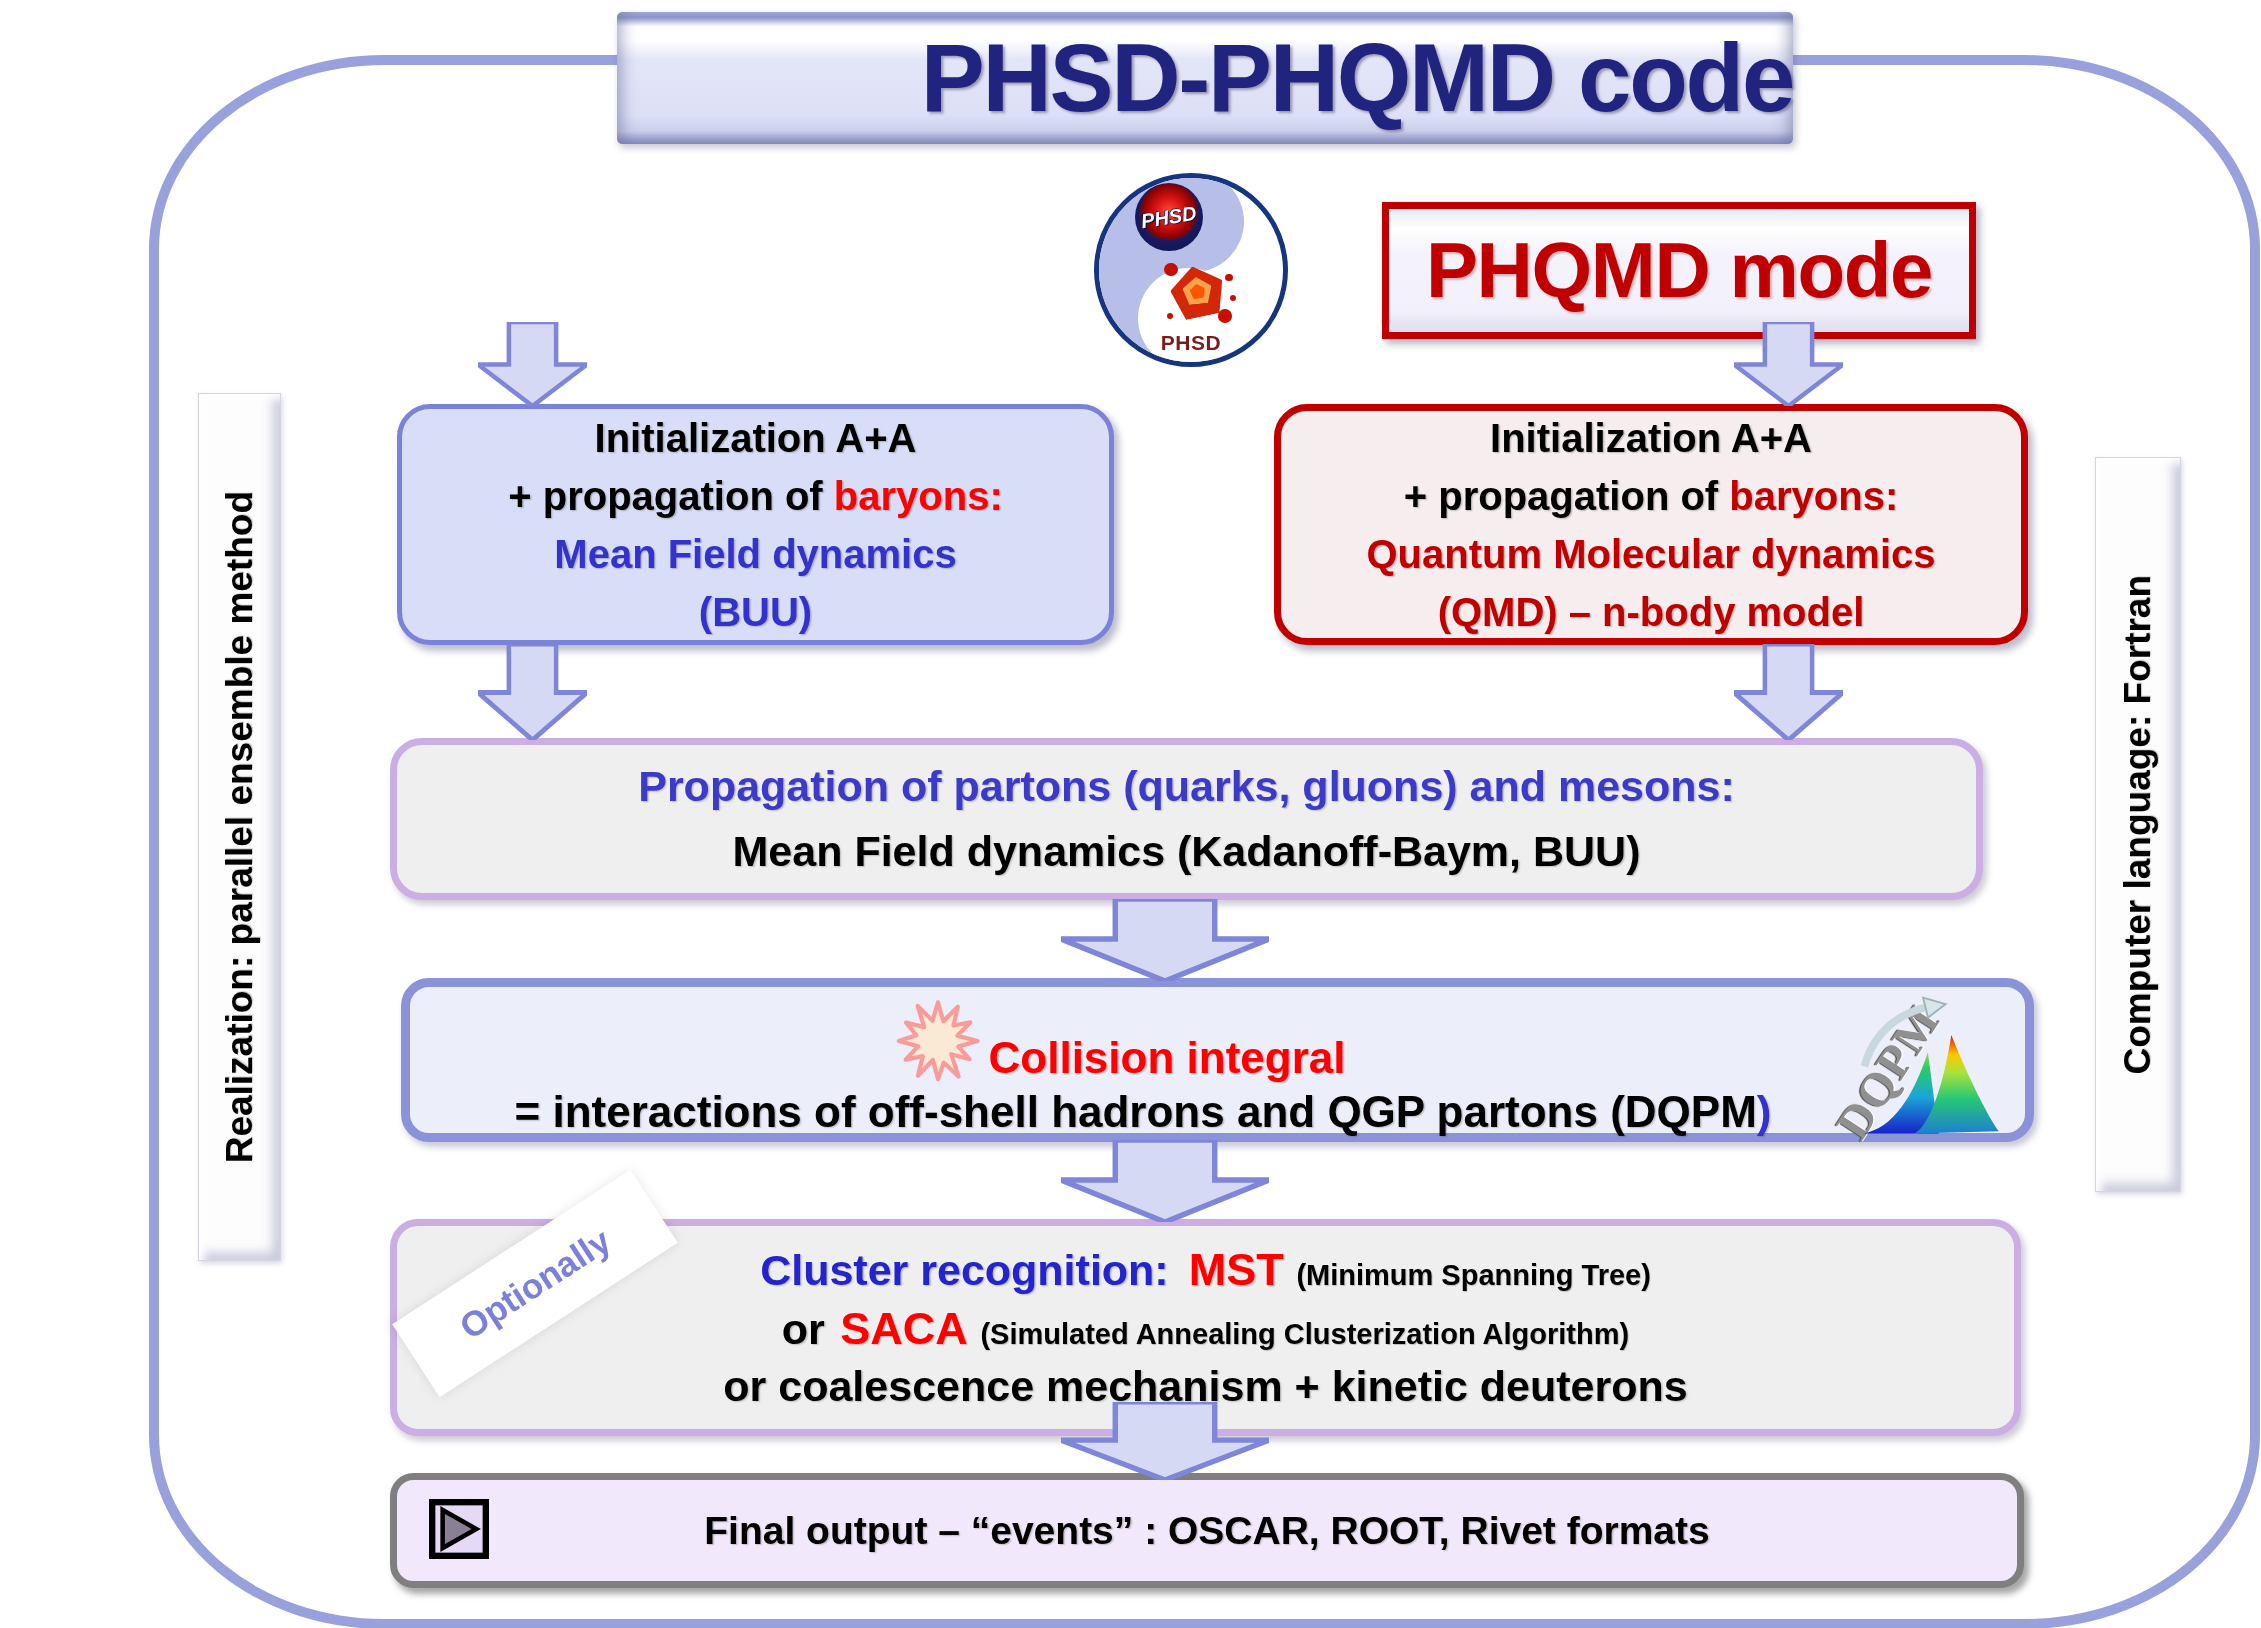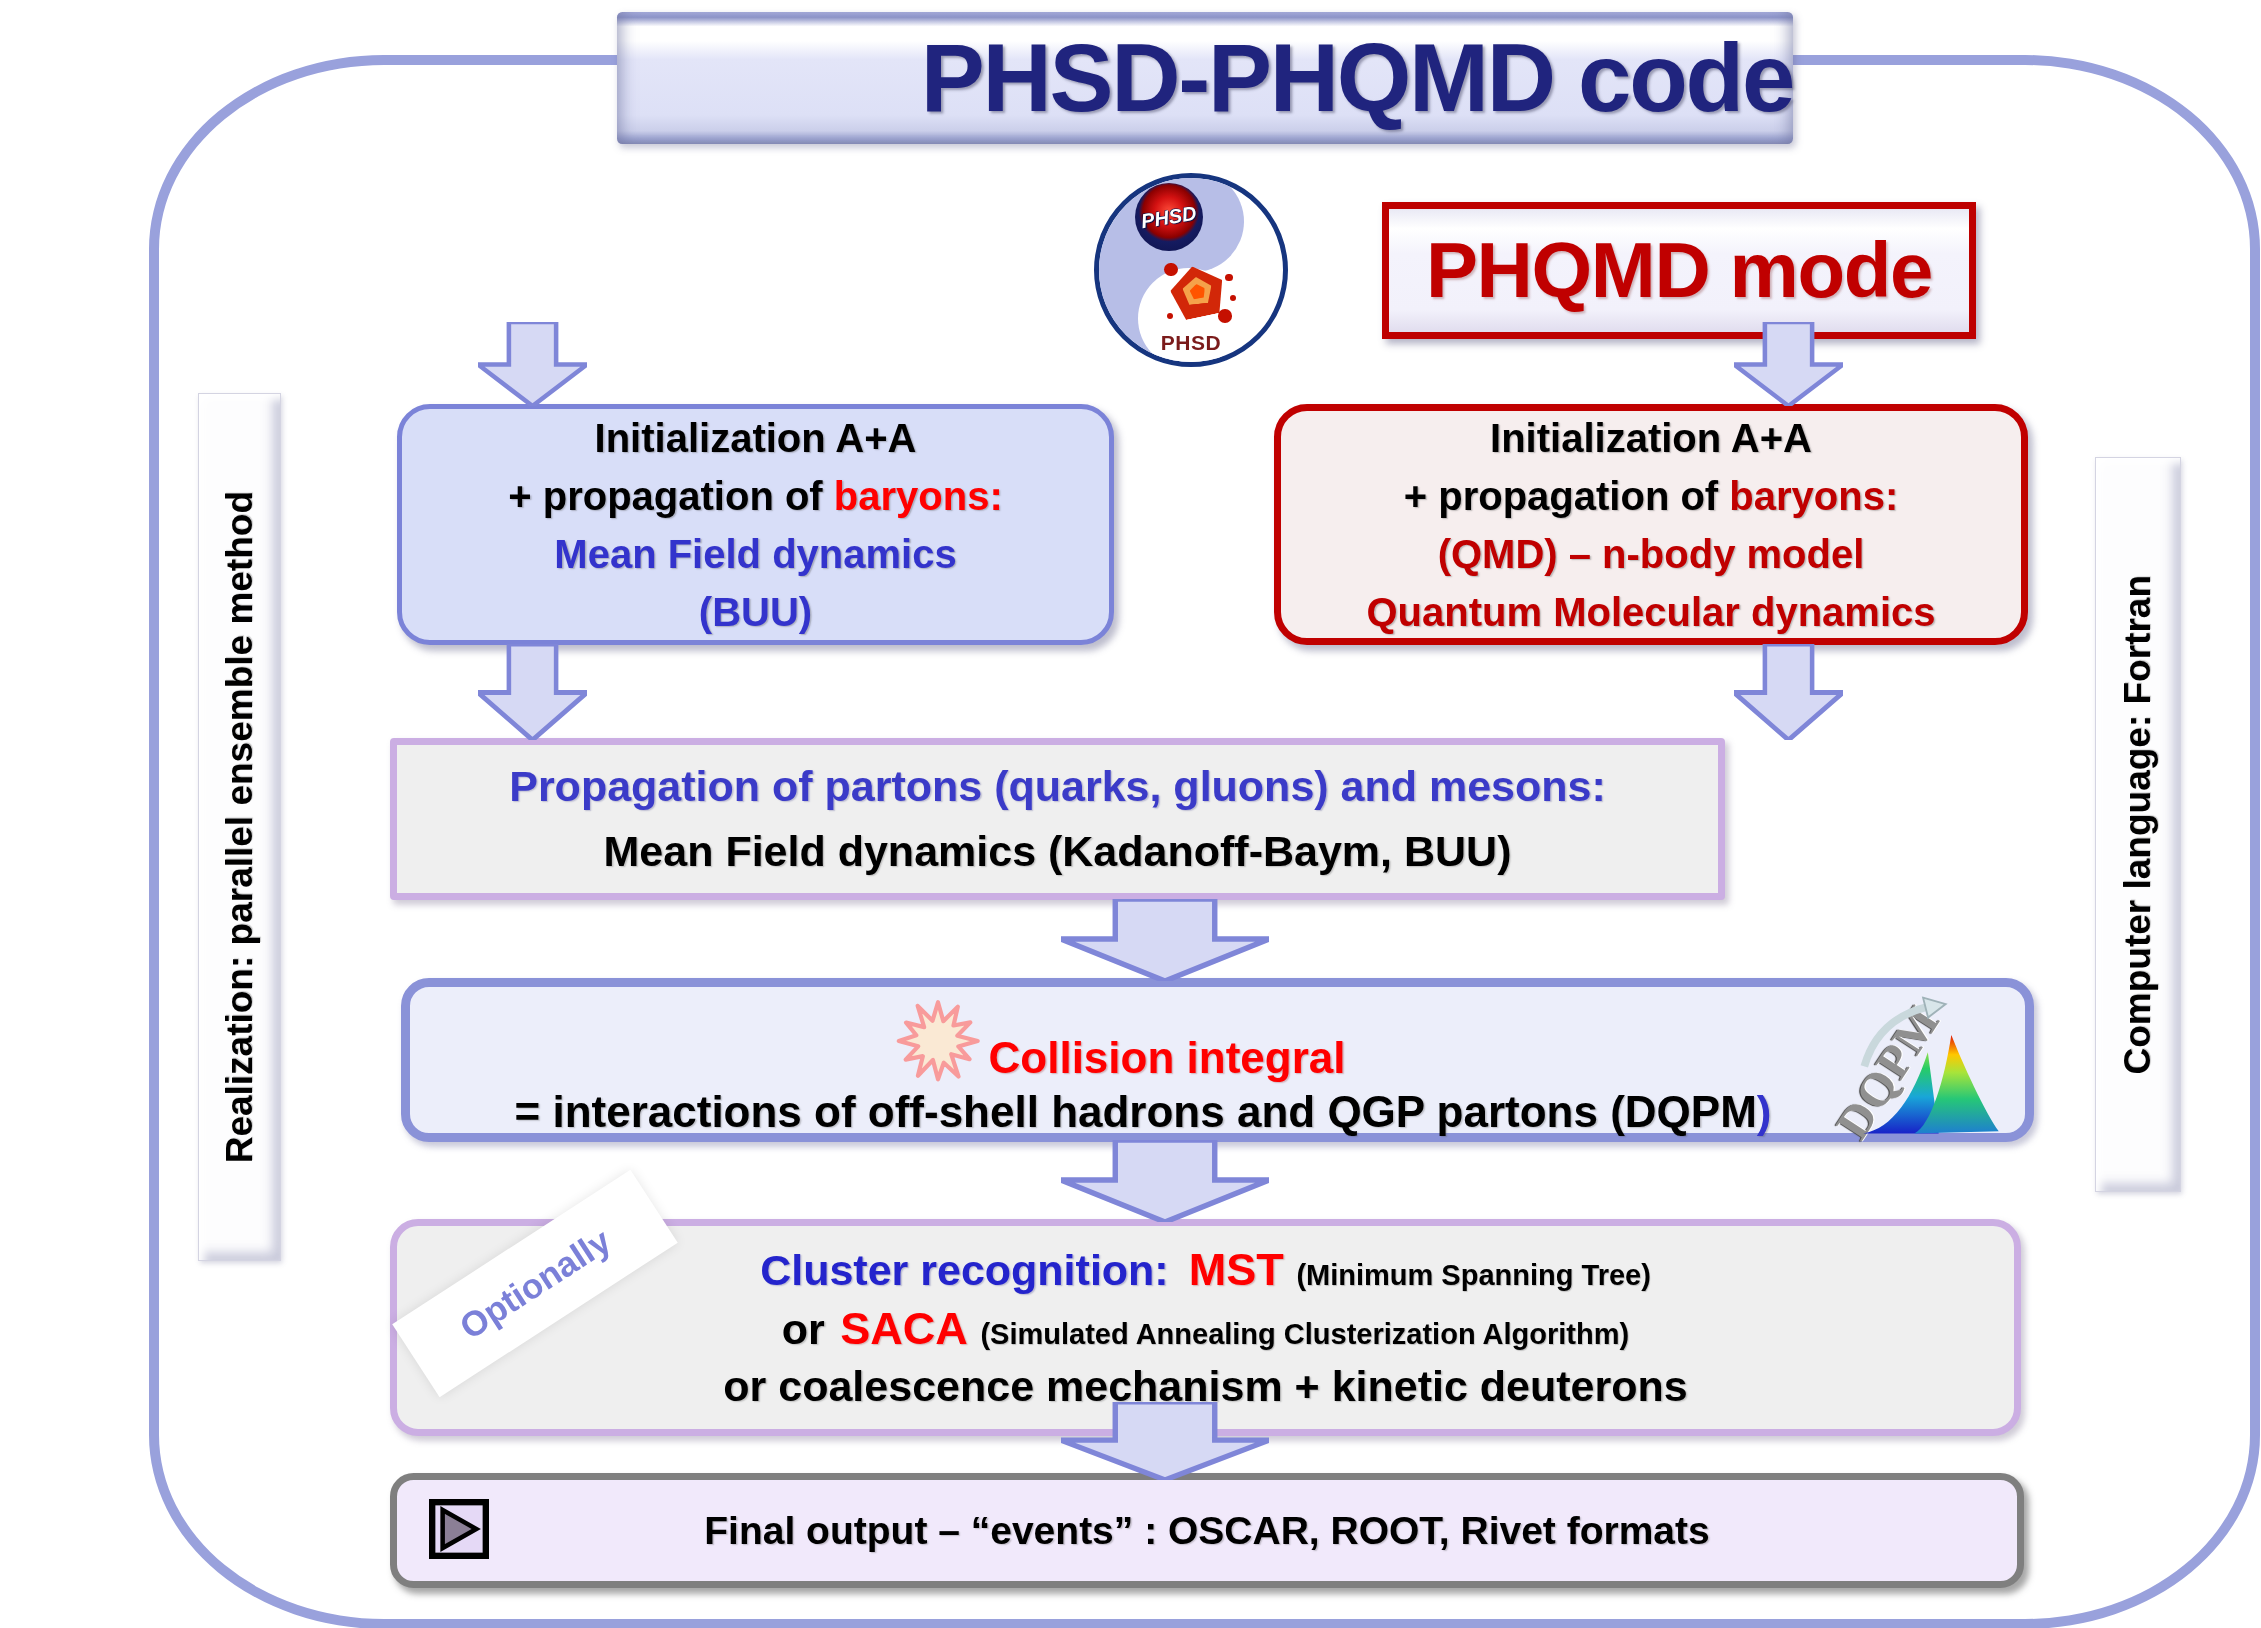--- a/index.html
+++ b/index.html
@@ -57,21 +57,21 @@
 
   
   .flow-box{position:absolute;box-sizing:border-box;display:flex;flex-direction:column;
     align-items:center;justify-content:center;z-index:2;}
   .init-left{left:397px;top:404px;width:717px;height:241px;border-radius:33px;
     border:5.9px solid #7B83D8;background:#D8DEF8;box-shadow:4.5px 5.4px 7.2px rgba(90,90,130,.4);}
   .init-right{left:1274px;top:404px;width:754px;height:241px;border-radius:33px;
     border:7.7px solid #C00000;background:#F6EEEE;box-shadow:4.5px 5.4px 7.2px rgba(90,90,130,.4);}
   .init-line{font-size:40px;line-height:58px;color:#000;white-space:nowrap;
     text-shadow:1.4px 1.4px 1.4px rgba(80,80,80,.35);}
-  .propagation{left:390px;top:738px;width:1335px;height:162px;border-radius:4px;
+  .propagation{left:390px;top:738px;width:1593px;height:162px;border-radius:32px;
     border:7.2px solid #CBAEE3;background:#EFEFEF;box-shadow:3.6px 4.5px 6.3px rgba(120,110,140,.35);
     gap:15.4px;}
   .prop-line1{font-size:43px;color:#3B3BC8;white-space:nowrap;text-shadow:1.4px 1.4px 1.4px rgba(70,70,140,.3);}
   .prop-line2{font-size:43px;color:#000;white-space:nowrap;text-shadow:1.4px 1.4px 1.4px rgba(80,80,80,.3);}
   .collision{left:401px;top:978px;width:1633px;height:164px;border-radius:28px;
     border:9px solid #8A92D8;background:#ECEEFA;box-shadow:3.6px 4.5px 6.3px rgba(100,100,150,.35);
     justify-content:flex-start;padding-top:11.8px;}
   .coll-row1{display:flex;align-items:flex-end;justify-content:center;gap:9px;
     width:100%;padding-right:226px;box-sizing:border-box;margin-left:32px;}
   .coll-title{font-size:44px;color:#FF0000;white-space:nowrap;text-shadow:1.4px 1.4px 1.4px rgba(150,40,40,.3);}
@@ -178,22 +178,22 @@
     </div>
     <div class="init-line" style="color:#3333CC;">Mean Field dynamics</div>
     <div class="init-line" style="color:#3333CC;">(BUU)</div>
   </div>
   <div class="flow-box init-right">
     <div class="init-line">Initialization A+A</div>
     <div class="init-line">
       <span>+ propagation of</span>
       <span style="color:#C00000;">baryons:</span>
     </div>
+    <div class="init-line" style="color:#C00000;">Quantum Molecular dynamics</div>
     <div class="init-line" style="color:#C00000;">(QMD) – n-body model</div>
-    <div class="init-line" style="color:#C00000;">Quantum Molecular dynamics</div>
   </div>
 
   <div class="arrow" style="left:478px;top:644px;width:109px;height:96px;">
     <svg viewBox="0 0 240 190" preserveAspectRatio="none">
         <polygon points="68,0 172,0 172,96 240,96 120,190 0,96 68,96" fill="#D6D9F4" stroke="#7F86D8" stroke-width="10"></polygon>
       </svg>
   </div>
   <div class="arrow" style="left:1734px;top:644px;width:109px;height:96px;">
     <svg viewBox="0 0 240 190" preserveAspectRatio="none">
         <polygon points="68,0 172,0 172,96 240,96 120,190 0,96 68,96" fill="#D6D9F4" stroke="#7F86D8" stroke-width="10"></polygon>

